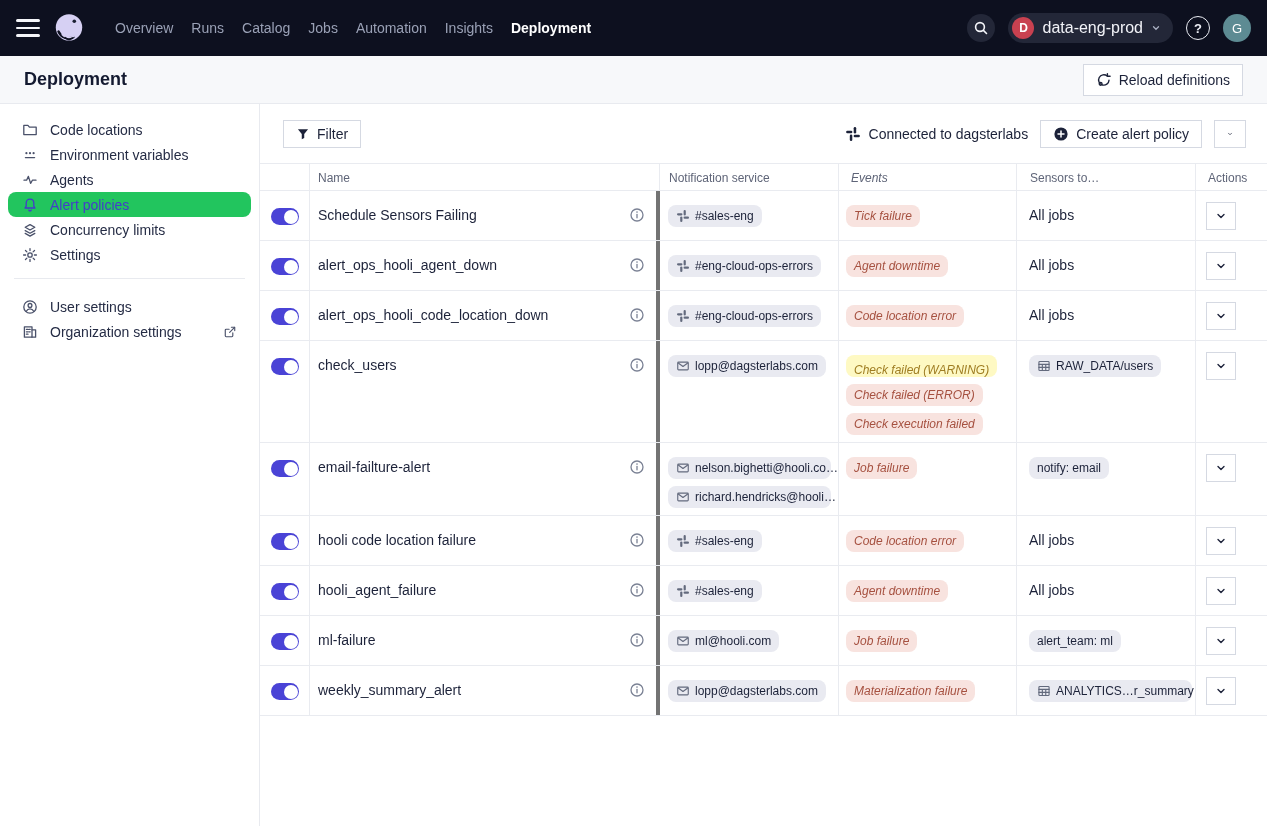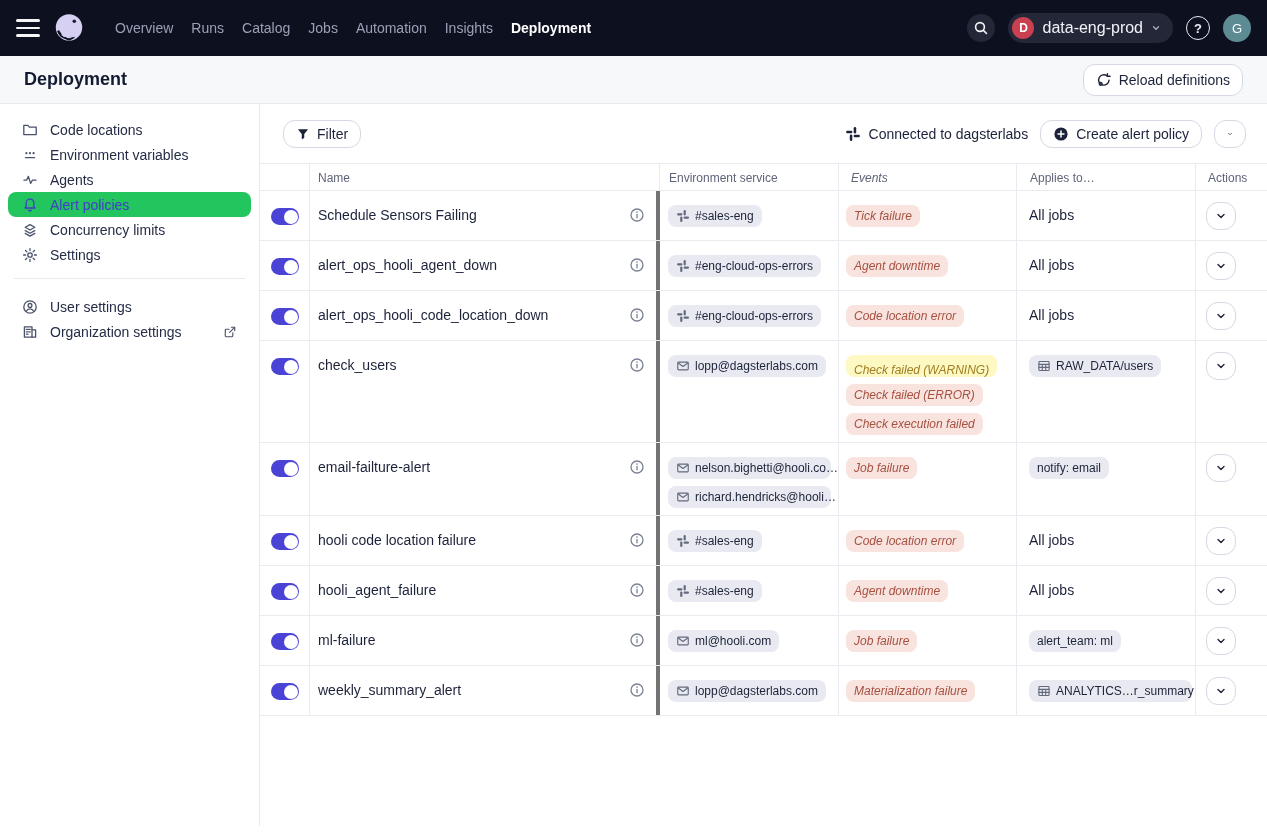--- a/index.html
+++ b/index.html
@@ -19,21 +19,21 @@
   .icon-circle-btn { width:28px; height:28px; border-radius:50%; background:#232738; border:none; display:flex; align-items:center; justify-content:center; cursor:pointer; }
   .switcher { height:30px; border-radius:15px; background:#232738; border:none; display:flex; align-items:center; gap:8px; padding:0 12px 0 4px; cursor:pointer; }
   .switcher .d-avatar { width:22px; height:22px; border-radius:50%; background:#c94150; color:#fff; font-size:12px; font-weight:700; display:flex; align-items:center; justify-content:center; }
   .switcher .sw-label { color:#f2f3f8; font-size:16px; }
   .help-btn { width:24px; height:24px; border-radius:50%; border:1.6px solid #eceef5; background:none; color:#eceef5; font-size:13px; font-weight:700; display:flex; align-items:center; justify-content:center; cursor:pointer; }
   .avatar { width:28px; height:28px; border-radius:50%; background:#5d8b93; color:#fff; font-size:13px; display:flex; align-items:center; justify-content:center; cursor:pointer; border:none; }
 
   
   .pageheader { height:48px; background:#f7f8fa; border-bottom:1px solid #e8eaef; display:flex; align-items:center; padding:0 24px; flex:0 0 auto; }
   .page-title { font-size:18px; font-weight:700; color:#141a30; }
-  .btn { display:inline-flex; align-items:center; gap:7px; background:#fff; border:1px solid #d5d9e2; border-radius:12px; height:28px; padding:0 12px; font-size:14px; color:#1c2239; cursor:pointer; font-family:inherit; white-space:nowrap; }
+  .btn { display:inline-flex; align-items:center; gap:7px; background:#fff; border:1px solid #d5d9e2; border-radius:0; height:28px; padding:0 12px; font-size:14px; color:#1c2239; cursor:pointer; font-family:inherit; white-space:nowrap; }
   .pageheader .btn { margin-left:auto; height:32px; }
 
   
   .layout { flex:1; display:flex; min-height:0; }
   .sidebar { width:260px; flex:0 0 auto; border-right:1px solid #e8eaef; padding:13px 8px; }
   .side-item { display:flex; align-items:center; gap:12px; height:25px; padding:0 14px; border-radius:8px; font-size:14px; color:#252c45; cursor:pointer; }
   .side-item .s-icon { width:16px; height:16px; color:#4a516a; display:flex; flex:0 0 auto; }
   .side-item.active { background:#22c55e; color:#433dc9; }
   .side-item.active .s-icon { color:#433dc9; }
   .side-divider { border:none; border-top:1px solid #e8eaef; margin:11px 6px 15px; }
@@ -263,23 +263,23 @@
                 <path d="m4 6 4 4 4-4"></path>
               </svg>
           </button>
         </div>
       </div>
 
       <div class="table">
         <div class="thead" id="table-head">
             <div class="th c-toggle"></div>
             <div class="th c-name">Name</div>
-            <div class="th c-notif">Environment service</div>
+            <div class="th c-notif">Notification service</div>
             <div class="th c-events">Events</div>
-            <div class="th c-applies">Applies to…</div>
+            <div class="th c-applies">Sensors to…</div>
             <div class="th c-actions">Actions</div>
           </div>
         <div id="table-rows">
             <div class="tr">
               <div class="c-toggle">
                 <button class="toggle on">
                   <span class="knob"></span>
                 </button>
               </div>
               <div class="c-name">

